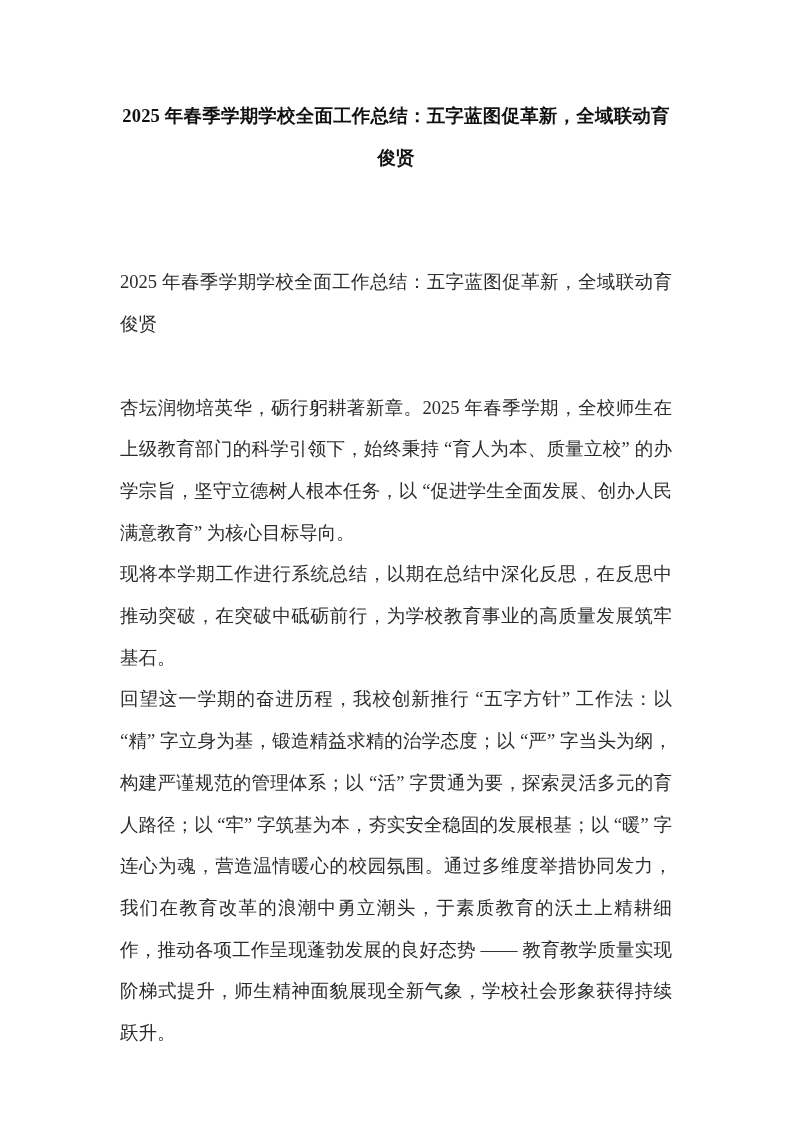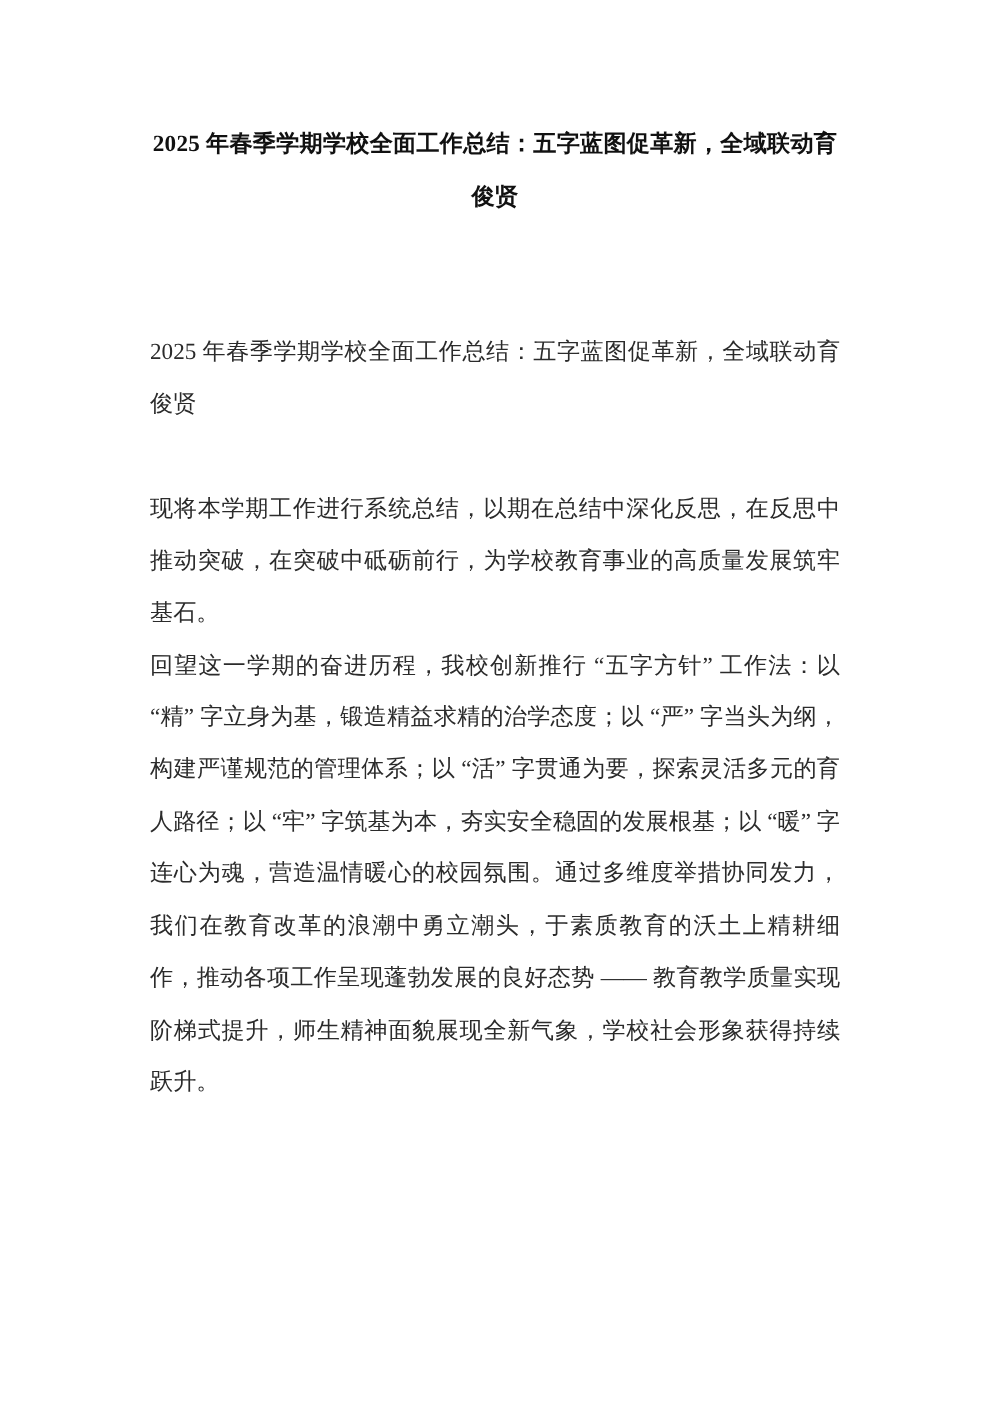--- a/index.html
+++ b/index.html
@@ -48,17 +48,18 @@
   }
 </style>
 </head>
 <body>
 
 <div class="page">
   <h1 class="doc-title">2025 年春季学期学校全面工作总结：五字蓝图促革新，全域联动育俊贤</h1>
 
   <p class="para para-subtitle">2025 年春季学期学校全面工作总结：五字蓝图促革新，全域联动育俊贤</p>
 
+  <p class="para">杏坛润物培英华，砺行躬耕著新章。2025 年春季学期，全校师生在上级教育部门的科学引领下，始终秉持 “育人为本、质量立校” 的办学宗旨，坚守立德树人根本任务，以 “促进学生全面发展、创办人民满意教育” 为核心目标导向。</p>
 
   <p class="para">现将本学期工作进行系统总结，以期在总结中深化反思，在反思中推动突破，在突破中砥砺前行，为学校教育事业的高质量发展筑牢基石。</p>
 
   <p class="para">回望这一学期的奋进历程，我校创新推行 “五字方针” 工作法：以 “精” 字立身为基，锻造精益求精的治学态度；以 “严” 字当头为纲，构建严谨规范的管理体系；以 “活” 字贯通为要，探索灵活多元的育人路径；以 “牢” 字筑基为本，夯实安全稳固的发展根基；以 “暖” 字连心为魂，营造温情暖心的校园氛围。通过多维度举措协同发力，我们在教育改革的浪潮中勇立潮头，于素质教育的沃土上精耕细作，推动各项工作呈现蓬勃发展的良好态势 —— 教育教学质量实现阶梯式提升，师生精神面貌展现全新气象，学校社会形象获得持续跃升。</p>
 </div>
 
 </body></html>

